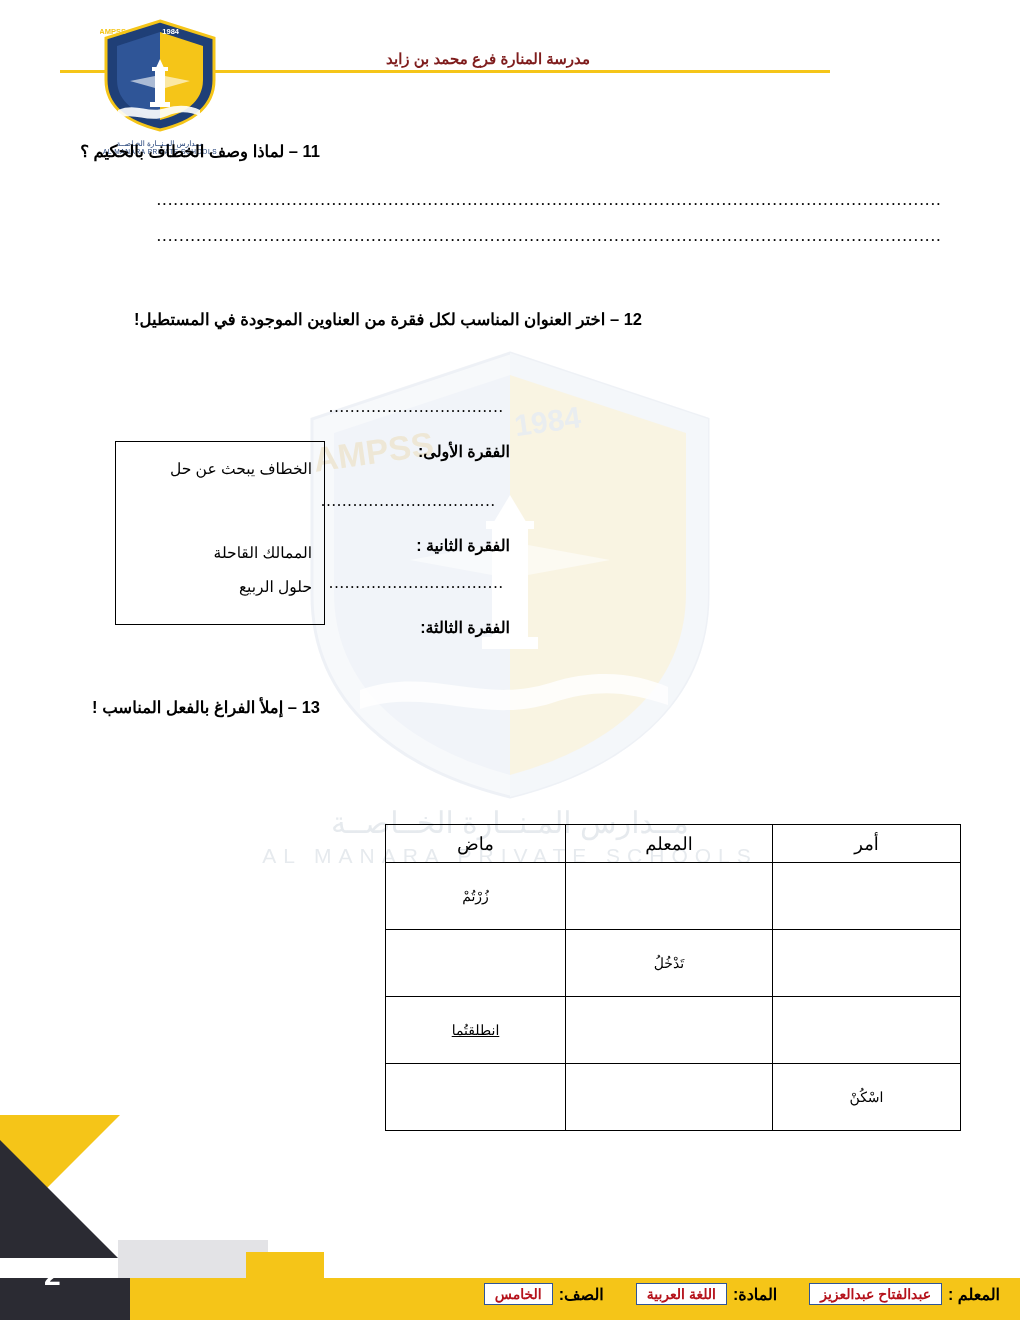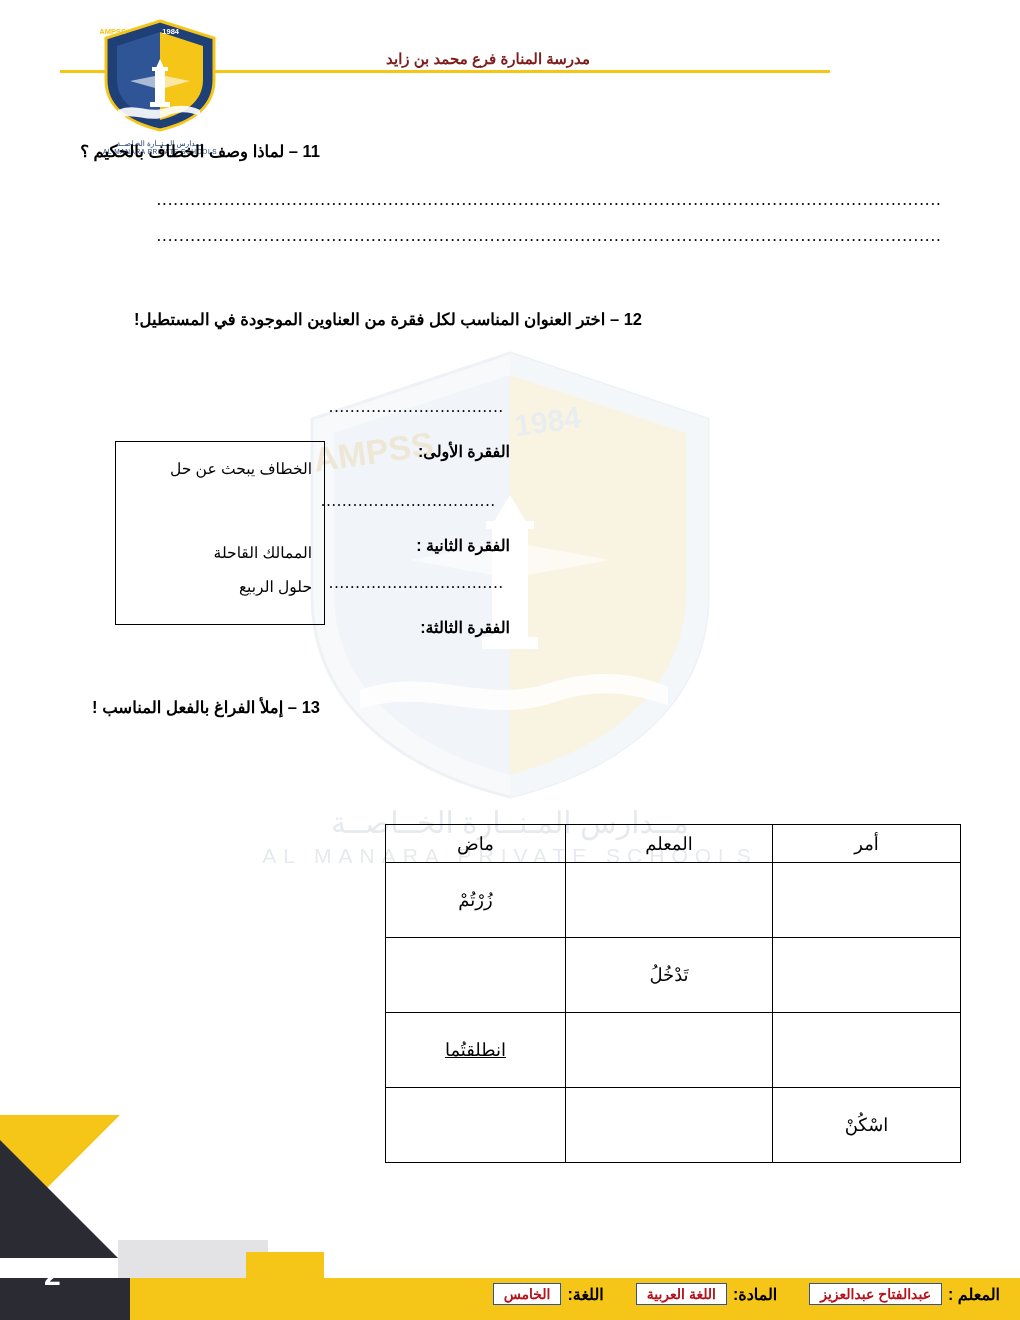--- a/index.html
+++ b/index.html
@@ -125,25 +125,25 @@
   
   .vtable {
     position:absolute;
     left:385px; top:824px;
     width:575px;
     border-collapse:collapse;
     table-layout:fixed;
   }
   .vtable td, .vtable th {
     border:1.2px solid #000;
-    height:75px;
+    height:67px;
     text-align:center;
     vertical-align:middle;
     font-family:"Liberation Sans", sans-serif;
-    font-size:18px;
+    font-size:14px;
     font-weight:normal;
     color:#000;
     background:transparent;
   }
   .vtable th { height:38px; font-size:18px; }
   .vtable .col-amr { width:188px; }
   .vtable .col-mud { width:207px; }
   .vtable .col-mad { width:180px; }
   .vtable .u { text-decoration:underline; }
 
@@ -324,15 +324,15 @@
 <div class="f-dark-bar"></div>
 <div class="page-num">2</div>
 
 <div class="footer-fields">
   <span class="ff-label">المعلم :</span>
   <span class="ff-value">عبدالفتاح عبدالعزيز</span>
   <span class="ff-gap"></span>
   <span class="ff-label">المادة:</span>
   <span class="ff-value">اللغة العربية</span>
   <span class="ff-gap"></span>
-  <span class="ff-label">اللغة:</span>
+  <span class="ff-label">الصف:</span>
   <span class="ff-value">الخامس</span>
 </div>
 
 </body></html>

